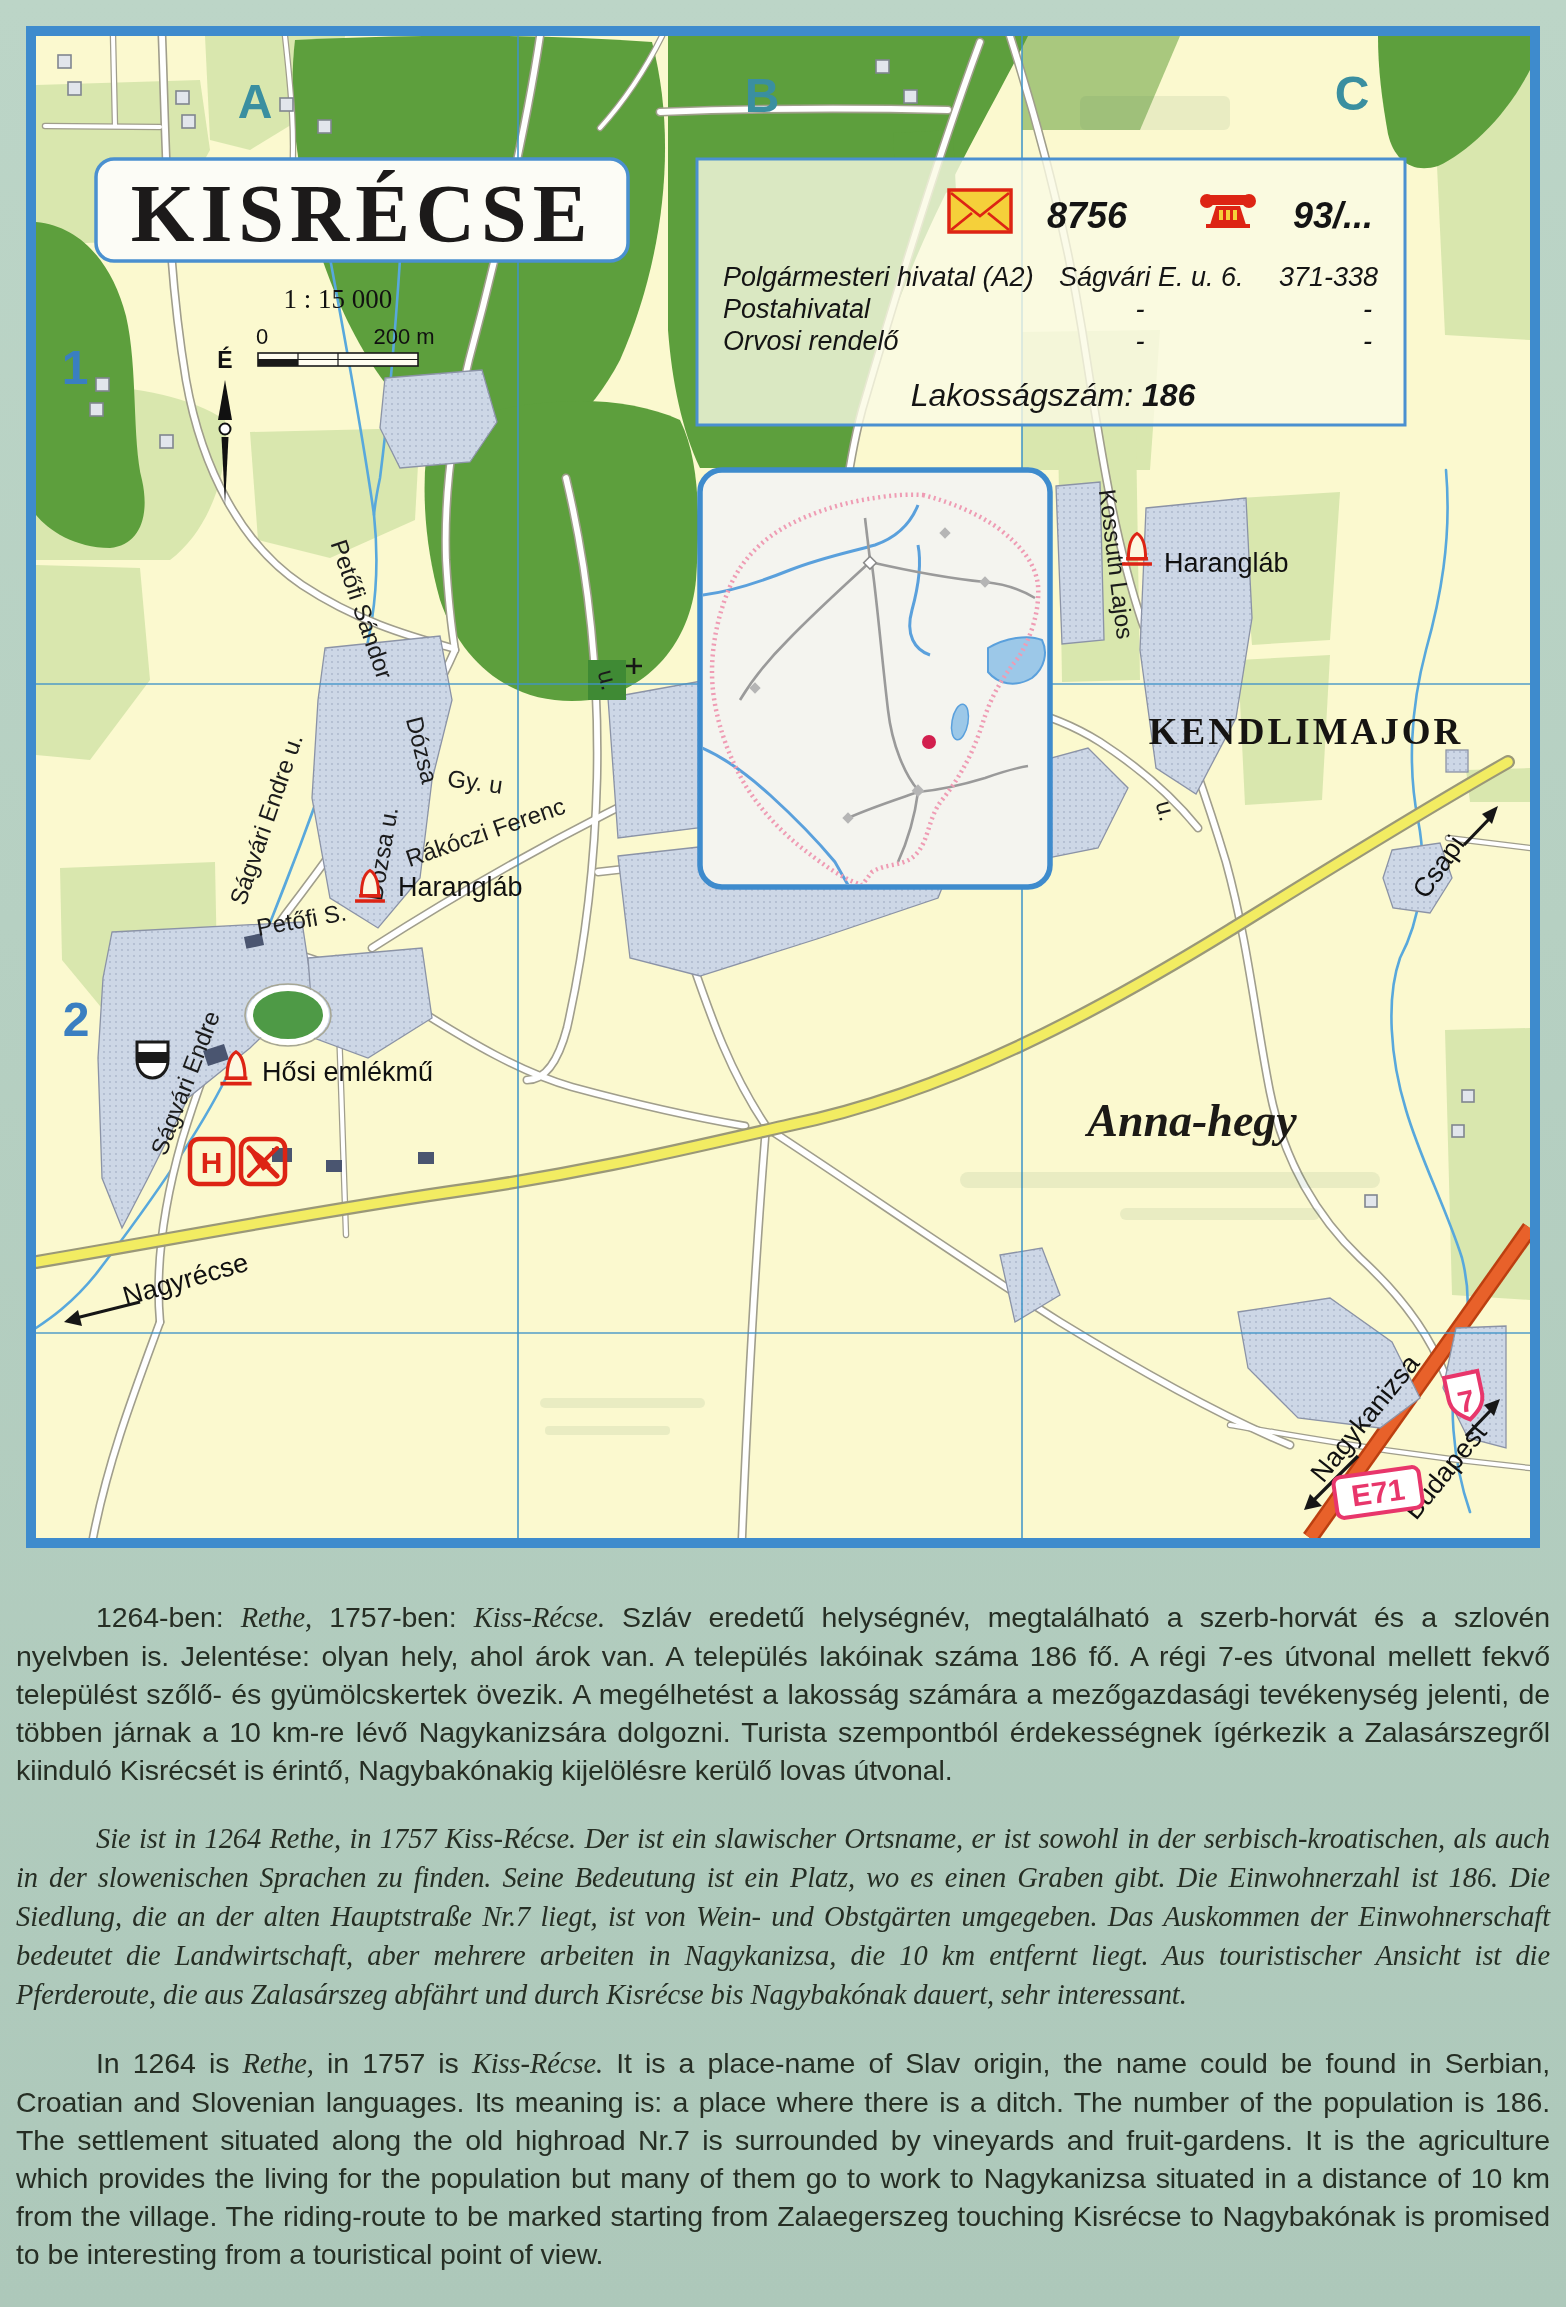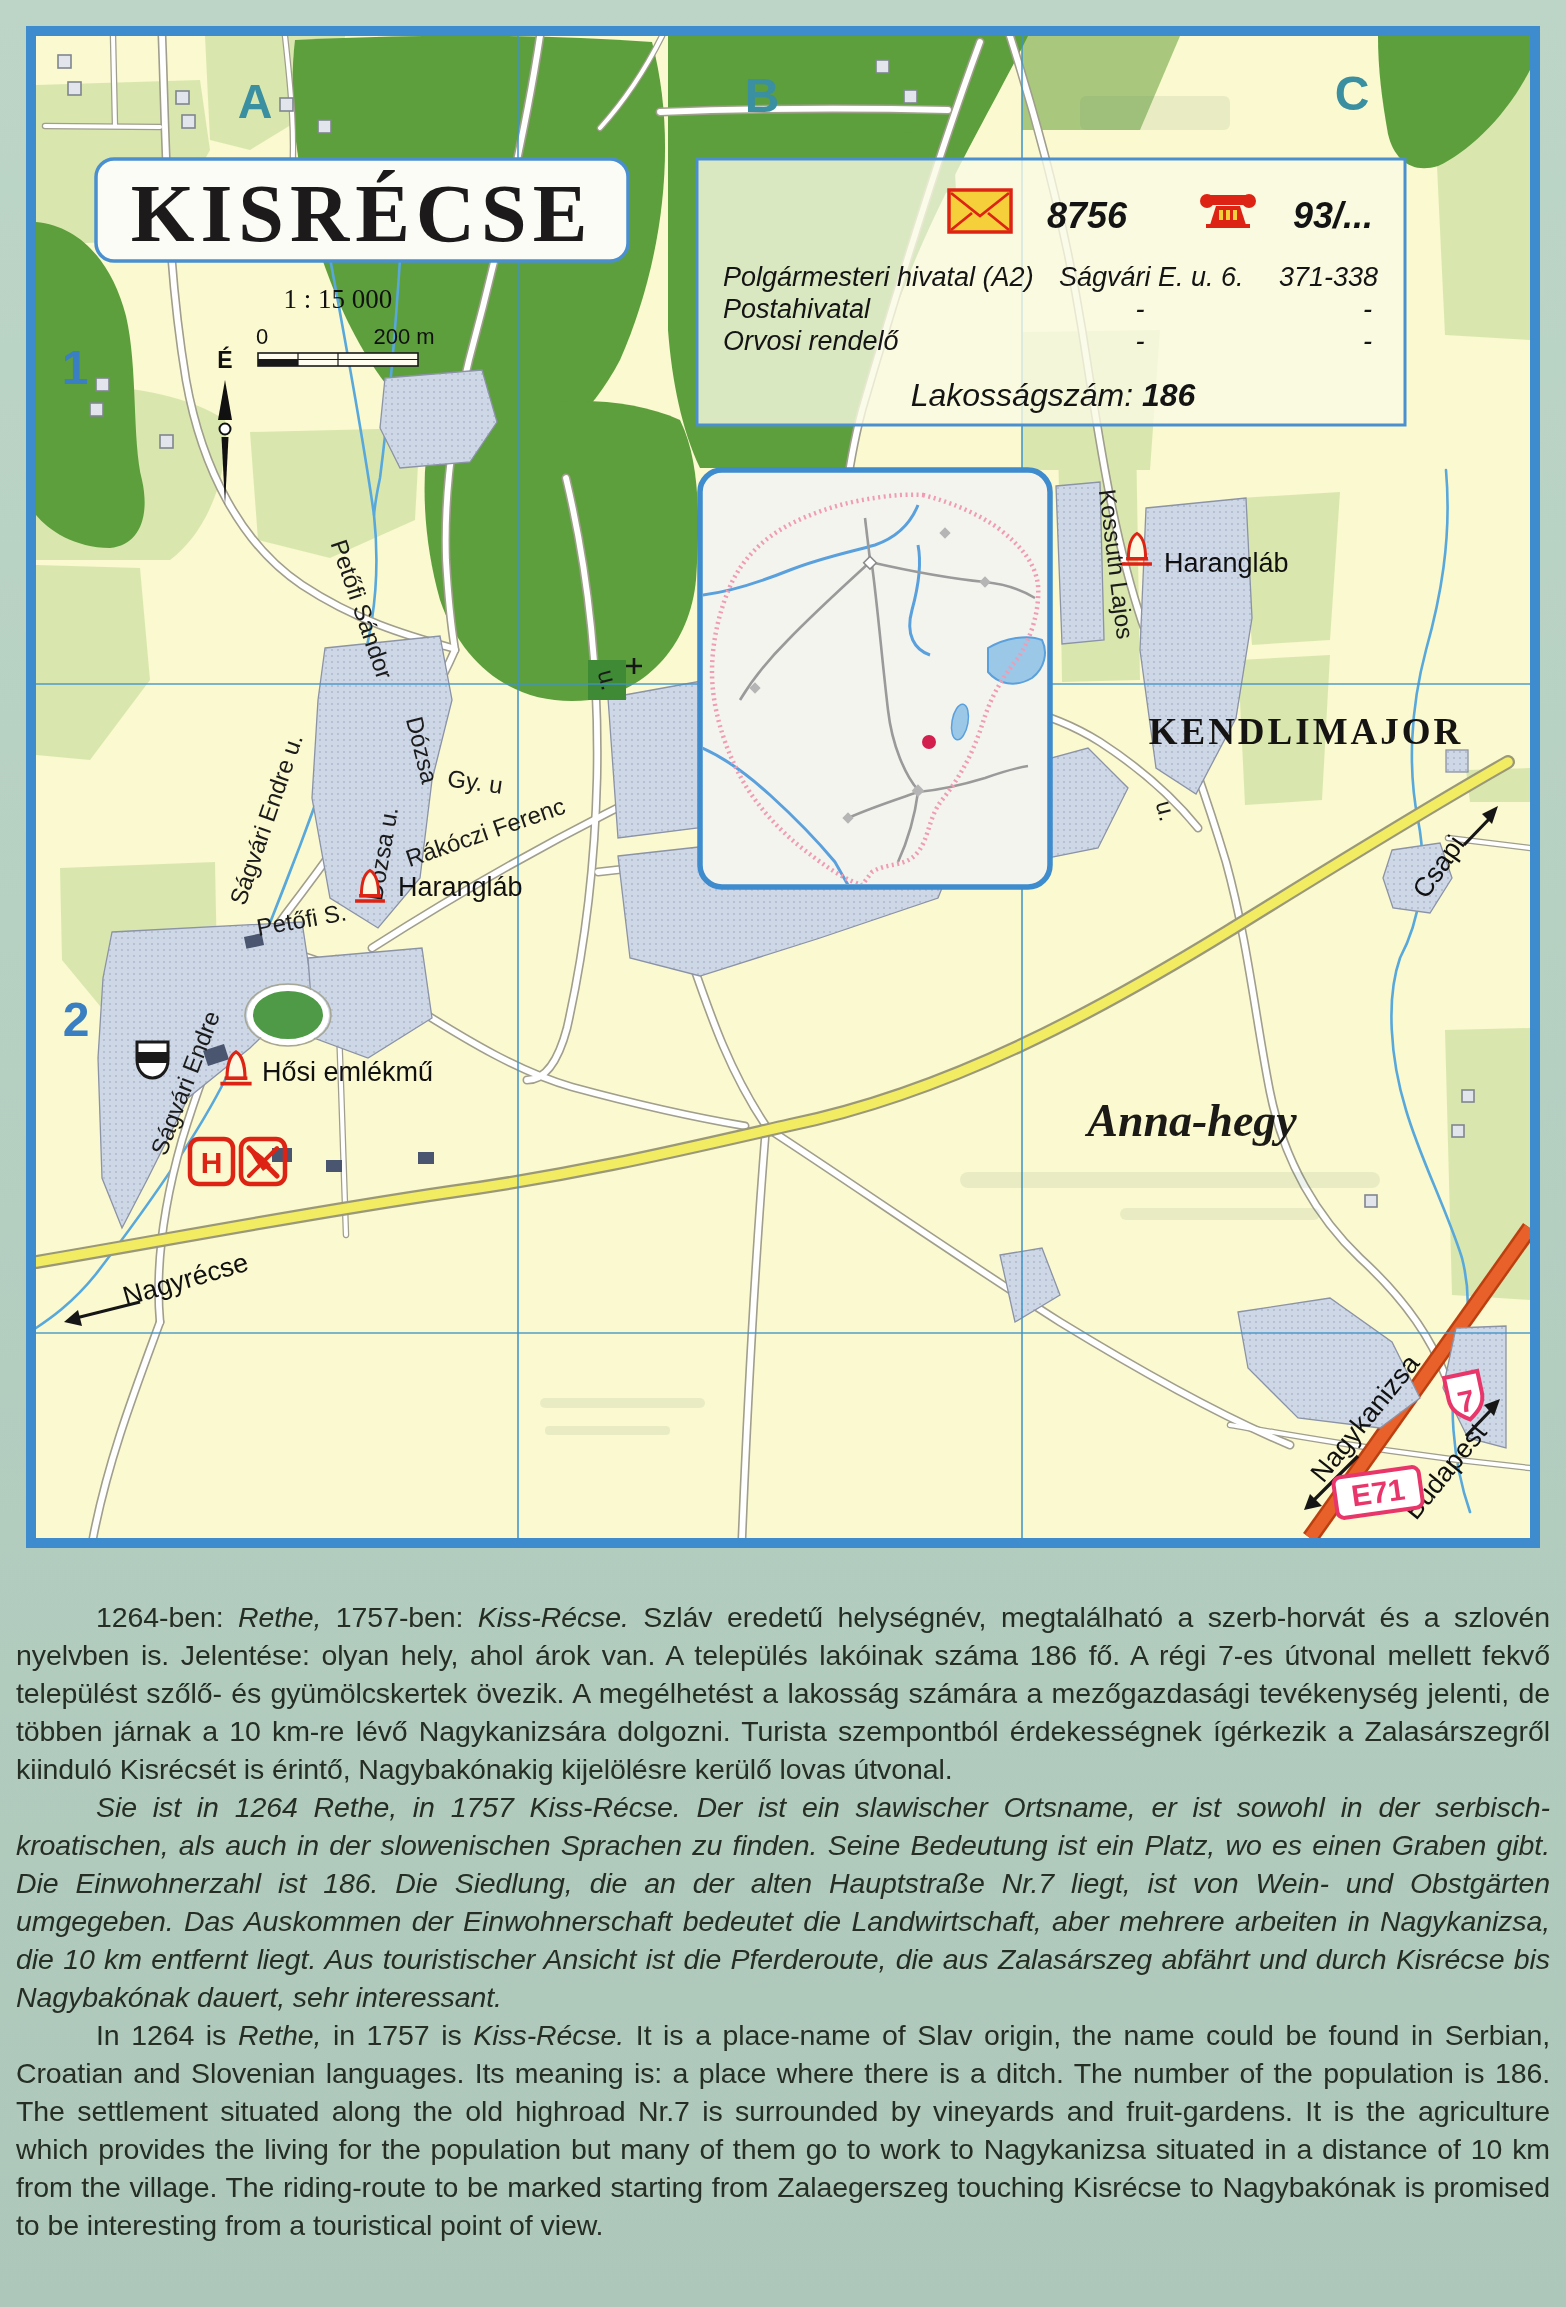--- a/index.html
+++ b/index.html
@@ -30,22 +30,22 @@
   .forest{fill:var(--green-dark);} .pale{fill:var(--green-pale);} .midg{fill:var(--green-mid);}
   .bu{fill:url(#bupat);stroke:#8b93a6;stroke-width:1.3;}
   .sq{fill:#e2e6ec;stroke:#80868f;stroke-width:1.6;}
   .gridline{stroke:var(--grid-line);stroke-width:1.7;fill:none;opacity:.9;}
   .arrow{stroke:#161616;stroke-width:3.2;fill:none;}
   .ahead{fill:#161616;stroke:none;}
   .ghost{fill:#4f7d5c;opacity:.10;}
   .text-block{position:absolute;left:16px;top:1598px;width:1534px;
       font-size:28.5px;line-height:38px;color:var(--text-ink);text-align:justify;letter-spacing:-.1px;}
   .text-block p{margin:0;text-indent:80px;}
-  .text-block p + p{}
-  .it{font-style:italic;}
+  .text-block p + p{margin-top:30px;}
+  .it{font-style:italic;font-family:Liberation Serif, serif;}
 </style>
 </head>
 <body>
 
 <svg class="map-svg" width="1566" height="1566" viewBox="0 0 1566 1566">
   <defs>
     <pattern id="bupat" width="6" height="6" patternUnits="userSpaceOnUse">
       <rect width="6" height="6" fill="#cdd7e6"></rect>
       <circle cx="2" cy="2" r="0.9" fill="#aab5ca"></circle>
     </pattern>

